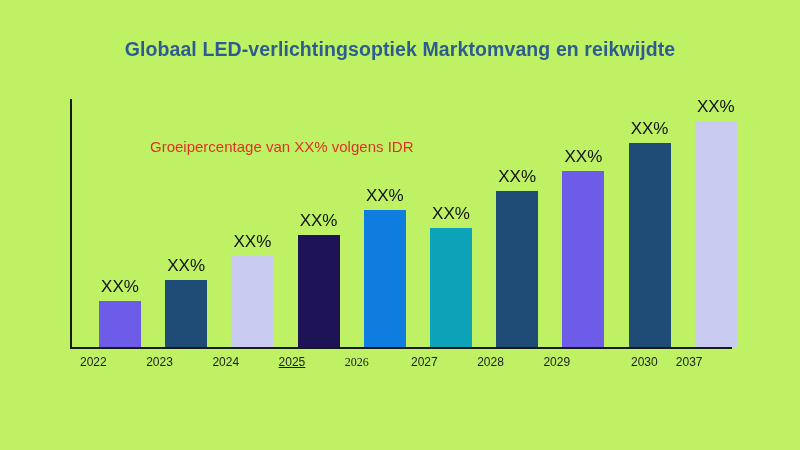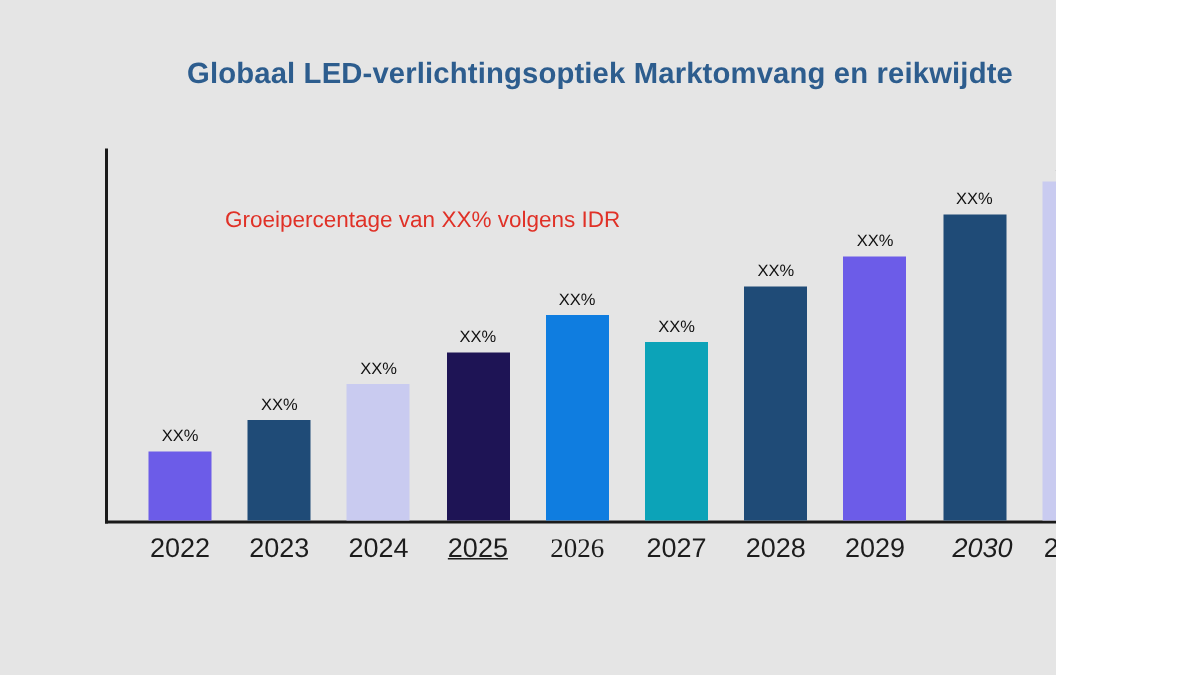--- a/index.html
+++ b/index.html
@@ -2,23 +2,23 @@
 <html><head>
 <meta charset="utf-8">
 <style>
   html, body {
     margin: 0;
     padding: 0;
     background: #ffffff;
   }
   #page {
     position: relative;
-    width: 704px;
+    width: 800px;
     height: 450px;
-    background: #e5e5e5;
+    background: #bef264;
     font-family: "Liberation Sans", sans-serif;
     overflow: hidden;
   }
 
   
   #chart-title {
     position: absolute;
     left: 0;
     top: 38px;
     width: 800px;
@@ -63,32 +63,32 @@
   }
   .bar {
     width: 42px;
     border: 0;
   }
   .bar-label {
     position: absolute;
     left: -13px;
     width: 68px;
     text-align: center;
-    font-size: 11px;
+    font-size: 17px;
     color: #111111;
     white-space: nowrap;
   }
 
   
   .xtick {
     position: absolute;
     top: 355px;
     width: 80px;
-    text-align: center;
-    font-size: 18px;
+    text-align: left;
+    font-size: 12px;
     color: #1c1c1c;
   }
 
   
   #growth-annotation {
     position: absolute;
     left: 150px;
     top: 138px;
     font-size: 15px;
     color: #e03127;
@@ -165,17 +165,17 @@
 
   <div id="xticks">
       <div class="xtick" style="left: 80px;">2022</div>
       <div class="xtick" style="left: 146.2px;">2023</div>
       <div class="xtick" style="left: 212.4px;">2024</div>
       <div class="xtick" style="left: 278.6px; text-decoration: underline;">2025</div>
       <div class="xtick" style="left: 344.8px; font-family: Liberation Serif, serif;">2026</div>
       <div class="xtick" style="left: 411px;">2027</div>
       <div class="xtick" style="left: 477.2px;">2028</div>
       <div class="xtick" style="left: 543.4px;">2029</div>
-      <div class="xtick" style="left: 615px; font-style: italic;">2030</div>
+      <div class="xtick" style="left: 631px;">2030</div>
       <div class="xtick" style="left: 675.8px;">2037</div>
     </div>
 
 </div>
 
 </body></html>

